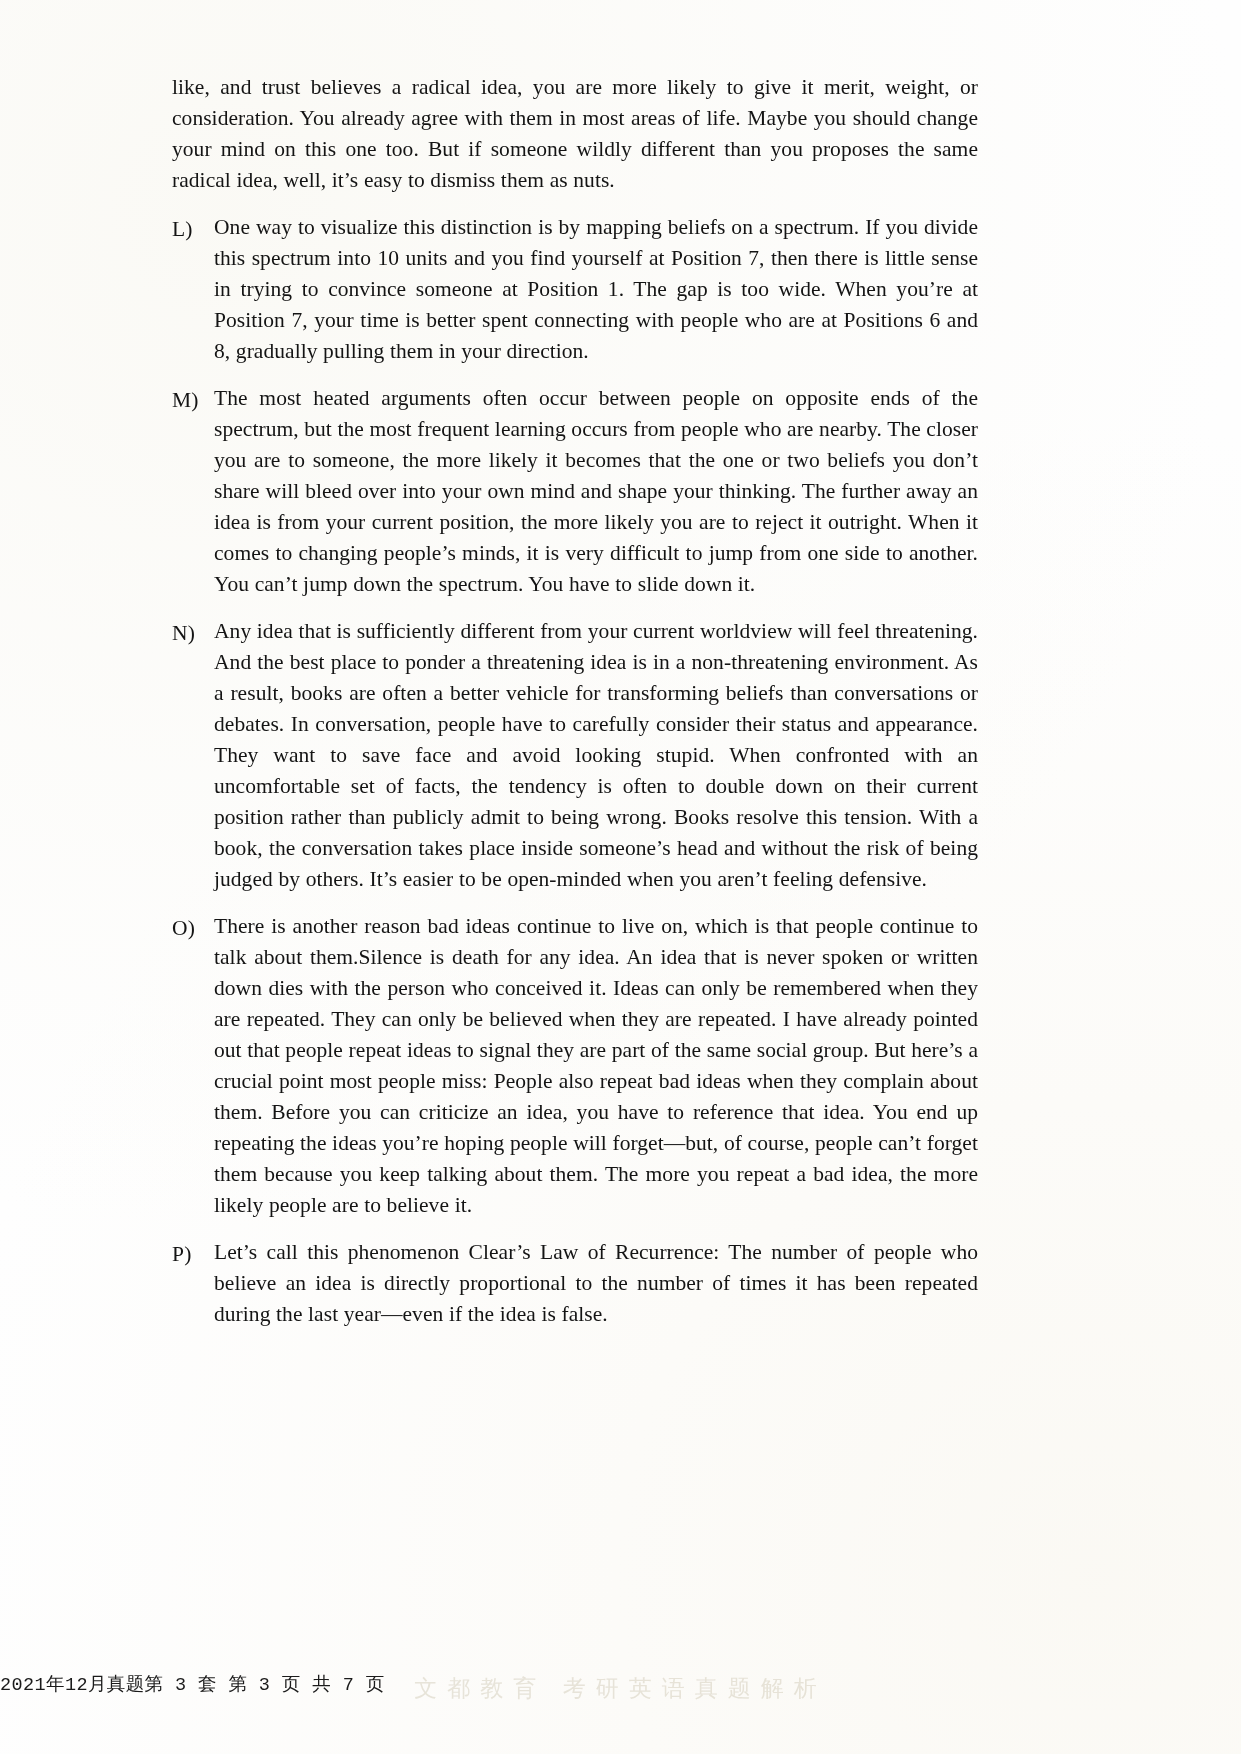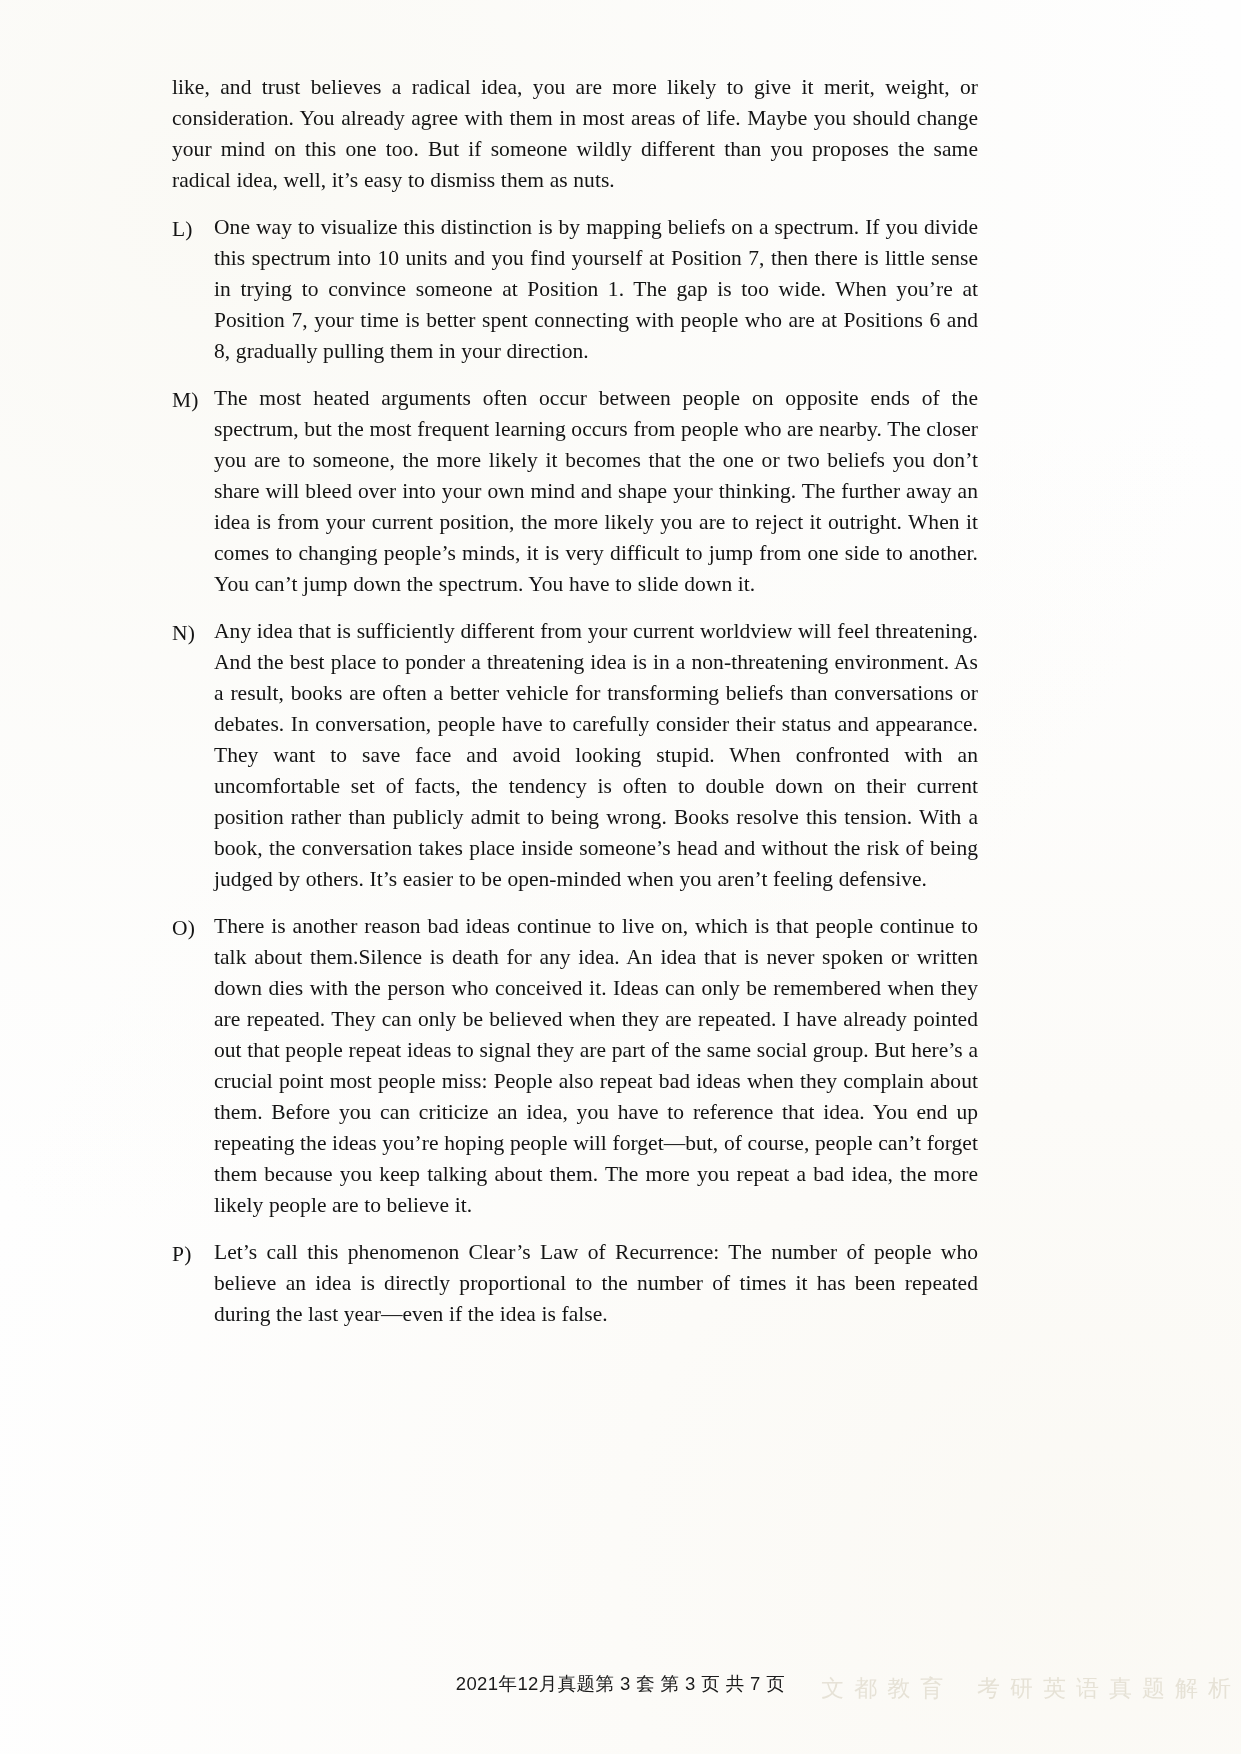--- a/index.html
+++ b/index.html
@@ -77,34 +77,33 @@
     flex: 0 0 0;
   }
 
   .spacer-sm { height: 12px; }
 
   .footer {
     position: absolute;
     left: 0;
     right: 0;
     bottom: 58px;
-    text-align: center;
-    font-family: Liberation Sans, sans-serif;
+    font-family: Liberation Mono, monospace;
     font-size: 18.5px;
     color: #1b1b1b;
     letter-spacing: 0.4px;
   }
 
   .watermark {
     position: absolute;
     left: 0;
     right: 0;
     bottom: 50px;
-    text-align: right;
-    font-family: Liberation Mono, monospace;
+    text-align: center;
+    font-family: Liberation Sans, sans-serif;
     font-size: 23px;
     color: rgba(181, 172, 143, 0.30);
     letter-spacing: 10px;
     white-space: nowrap;
     pointer-events: none;
     user-select: none;
   }
 </style>
 </head>
 <body>

